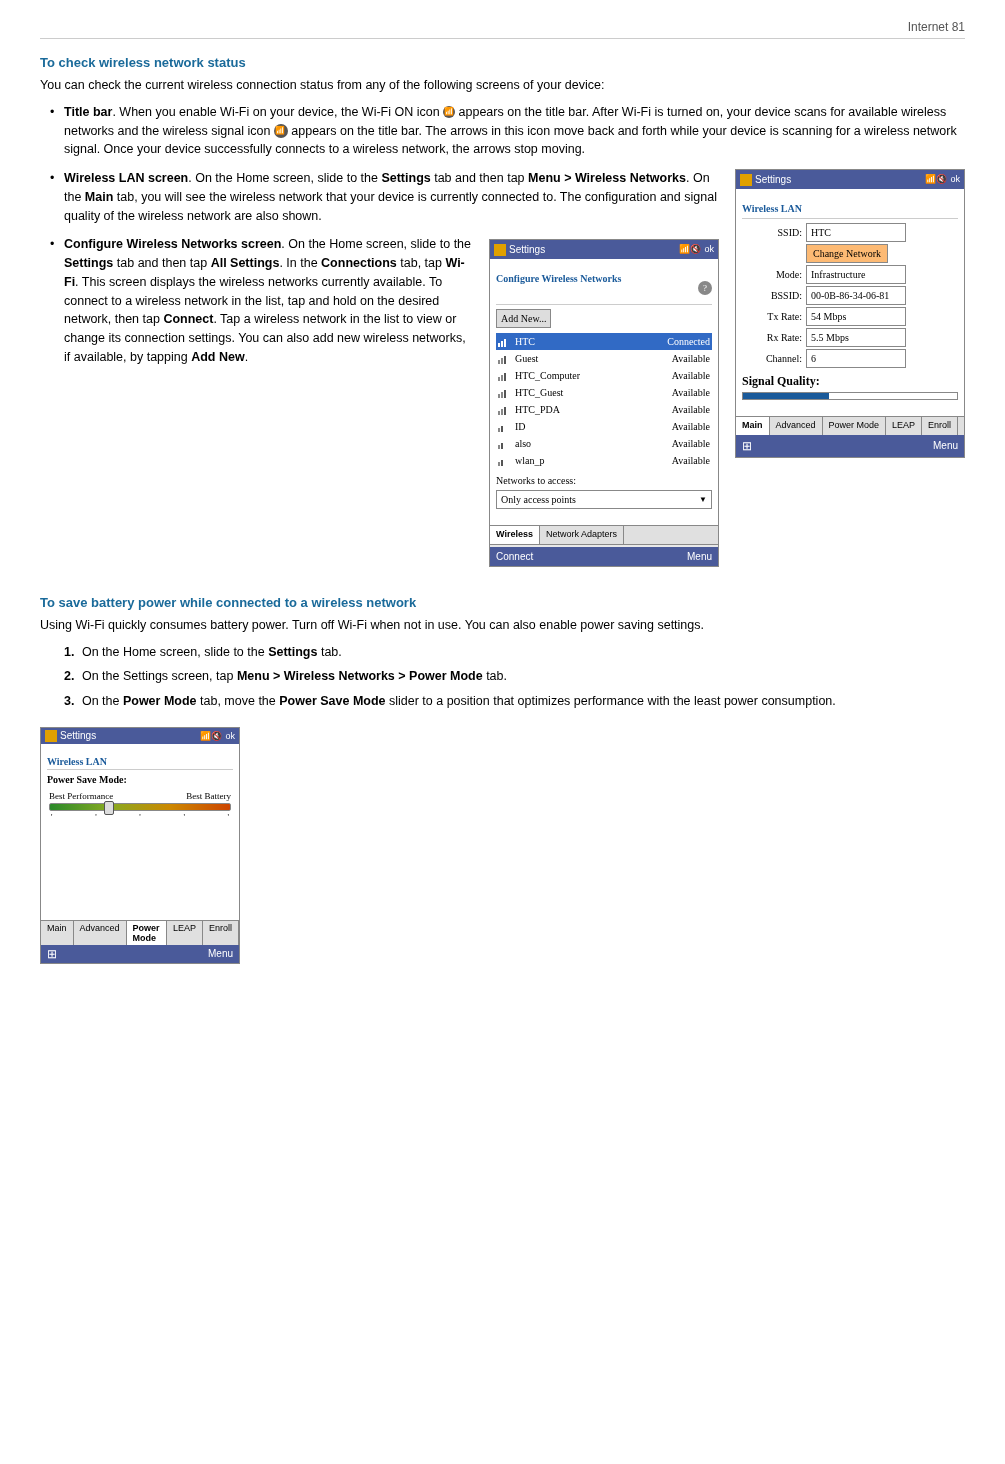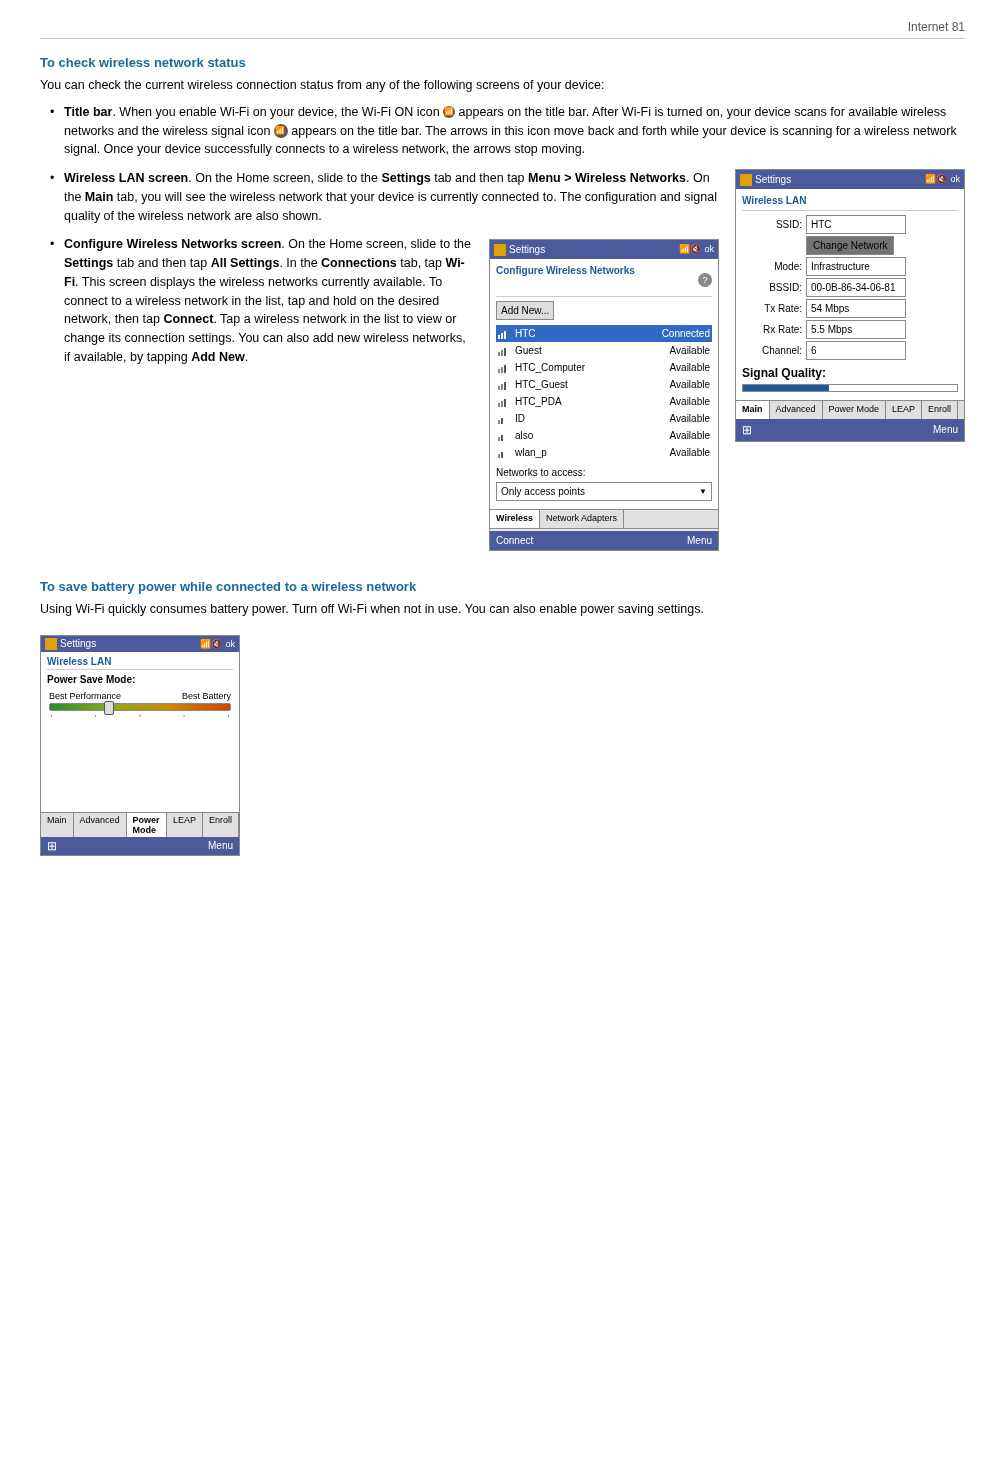--- a/index.html
+++ b/index.html
@@ -97,21 +97,22 @@
       gap: 3px;
     }
     .device-titlebar-right {
       display: flex;
       align-items: center;
       gap: 4px;
       font-size: 9px;
     }
     .device-content {
       background: #fff;
-      padding: 4px 6px;
+      padding: 12px 6px;
+      font-family: Liberation Serif, serif;
     }
     .device-subtitle {
       color: #1a5a9a;
       font-size: 10px;
       font-weight: bold;
       margin-bottom: 4px;
       border-bottom: 1px solid #ccc;
       padding-bottom: 2px;
     }
     .field-row {
@@ -129,21 +130,21 @@
     }
     .field-value {
       border: 1px solid #888;
       background: #fff;
       padding: 1px 4px;
       font-size: 10px;
       min-width: 100px;
     }
     .field-button {
       border: 1px solid #888;
-      background: #737373;
+      background: #fdba74;
       padding: 1px 6px;
       font-size: 10px;
       cursor: pointer;
     }
     .signal-quality {
       font-weight: bold;
       font-size: 12px;
       margin: 4px 0 2px 0;
     }
     .signal-bar-container {
@@ -547,20 +548,32 @@
 
 </ul>
 
 <div style="clear:both;"></div>
 
 <div class="section-separator"></div>
 <h2 class="section-title">To save battery power while connected to a wireless network</h2>
 <p class="body-text">Using Wi-Fi quickly consumes battery power. Turn off Wi-Fi when not in use. You can also enable power saving settings.</p>
 
 <ol class="numbered-list">
+  <li>
+    <span class="num">1.</span>
+    <span>On the Home screen, slide to the <strong>Settings</strong> tab.</span>
+  </li>
+  <li>
+    <span class="num">2.</span>
+    <span>On the Settings screen, tap <strong>Menu &gt; Wireless Networks &gt; Power Mode</strong> tab.</span>
+  </li>
+  <li>
+    <span class="num">3.</span>
+    <span>On the <strong>Power Mode</strong> tab, move the <strong>Power Save Mode</strong> slider to a position that optimizes performance with the least power consumption.</span>
+  </li>
 </ol>
 
 <div style="display:flex; gap:20px; align-items:flex-start; margin-top:10px;">
 
   <div class="device-screenshot power-mode-screenshot">
     <div class="device-titlebar">
       <div class="device-titlebar-left">
         <span style="width:12px;height:12px;background:#e0a000;display:inline-block;"></span>
         <span>Settings</span>
       </div>

